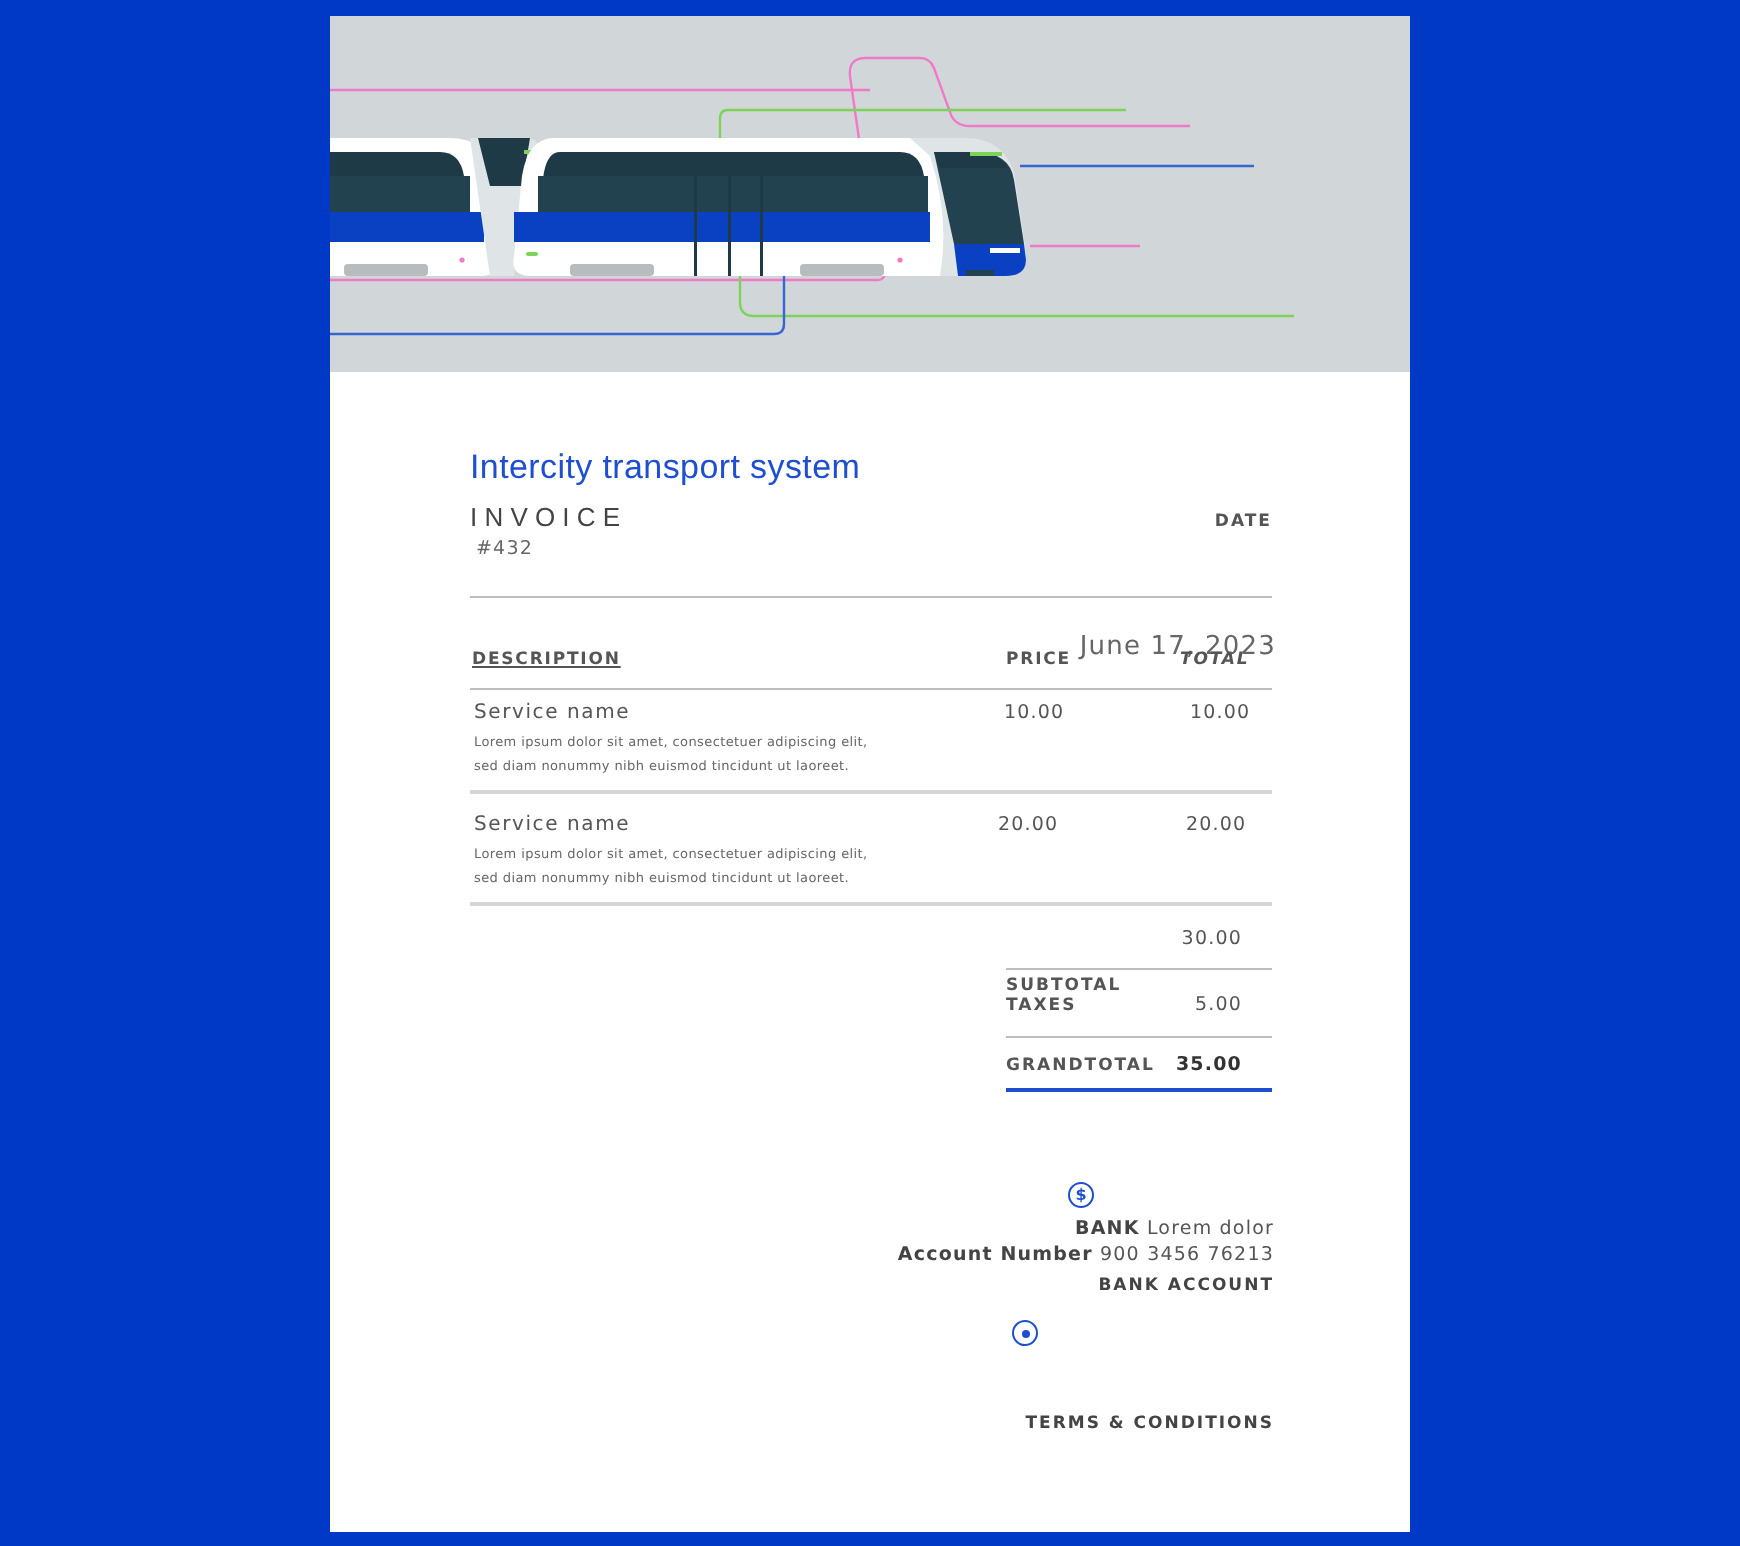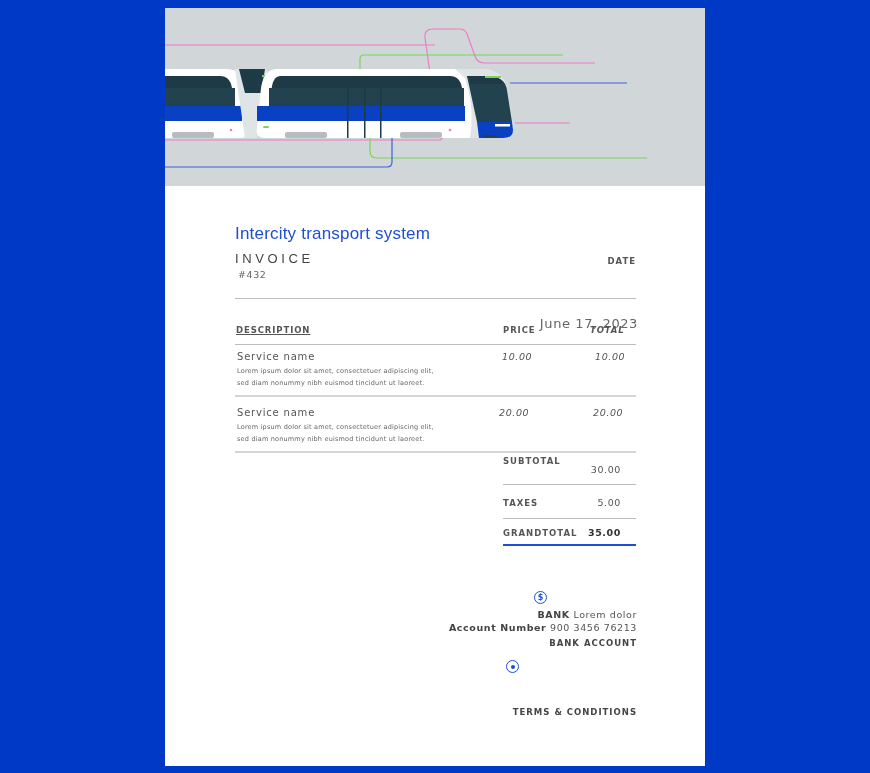--- a/index.html
+++ b/index.html
@@ -51,21 +51,21 @@
       text-align: right;
       margin-top: 48px;
     }
     .hr { position: absolute; height: 1px; background: #bdbdbd; }
     .hr.light { background: #d5d5d5; height: 2px; }
     .th {
       top: 317px; font-size: 8.5px; font-weight: bold; color: #555; letter-spacing: 0.9px;
     }
     .svc-name { font-size: 10px; color: #555; letter-spacing: 0.8px; }
     .svc-desc { font-size: 6.5px; color: #666; line-height: 12px; letter-spacing: 0.2px; }
-    .num { font-size: 9.5px; color: #555; letter-spacing: 0.6px; font-style: italic; }
+    .num { font-size: 9.5px; color: #555; letter-spacing: 0.6px; }
     .sum-label { font-size: 8.5px; font-weight: bold; color: #555; letter-spacing: 1px; }
     .sum-val { font-size: 9.5px; color: #555; letter-spacing: 0.6px; text-align: right; }
     .grand-val { font-weight: bold; color: #333; }
     .blue-rule { position: absolute; height: 2px; background: #1f4fd1; }
     .sec-title {
       font-size: 8.5px; font-weight: bold; color: #444; letter-spacing: 1px;
       text-align: right;
       margin-top: 44px;
     }
     .icon-circle {
@@ -162,21 +162,21 @@
     <div class="abs svc-name" style="left:72px; top:399px;">Service name</div>
     <div class="abs svc-desc" style="left:72px; top:413px; white-space:nowrap;">
       <div>Lorem ipsum dolor sit amet, consectetuer adipiscing elit,</div>
       <div>sed diam nonummy nibh euismod tincidunt ut laoreet.</div>
     </div>
     <div class="abs num" style="left:334px; top:399px;">20.00</div>
     <div class="abs num" style="left:428px; top:399px;">20.00</div>
   </div>
   <div class="hr light" style="left:70px; top:443px; width:401px;"></div>
 
-  <div class="abs sum-label" style="left:338px; top:448px;">SUBTOTAL</div>
+  <div class="abs sum-label" style="left:338px; top:480px;">SUBTOTAL</div>
   <div class="abs sum-val" style="right:84px; top:456px;">30.00</div>
   <div class="hr" style="left:338px; top:476px; width:133px;"></div>
 
   <div class="abs sum-label" style="left:338px; top:490px;">TAXES</div>
   <div class="abs sum-val" style="right:84px; top:489px;">5.00</div>
   <div class="hr" style="left:338px; top:510px; width:133px;"></div>
 
   <div class="abs sum-label" style="left:338px; top:520px;">GRANDTOTAL</div>
   <div class="abs sum-val grand-val" style="right:84px; top:519px;">35.00</div>
   <div class="blue-rule" style="left:338px; top:536px; width:133px;"></div>

